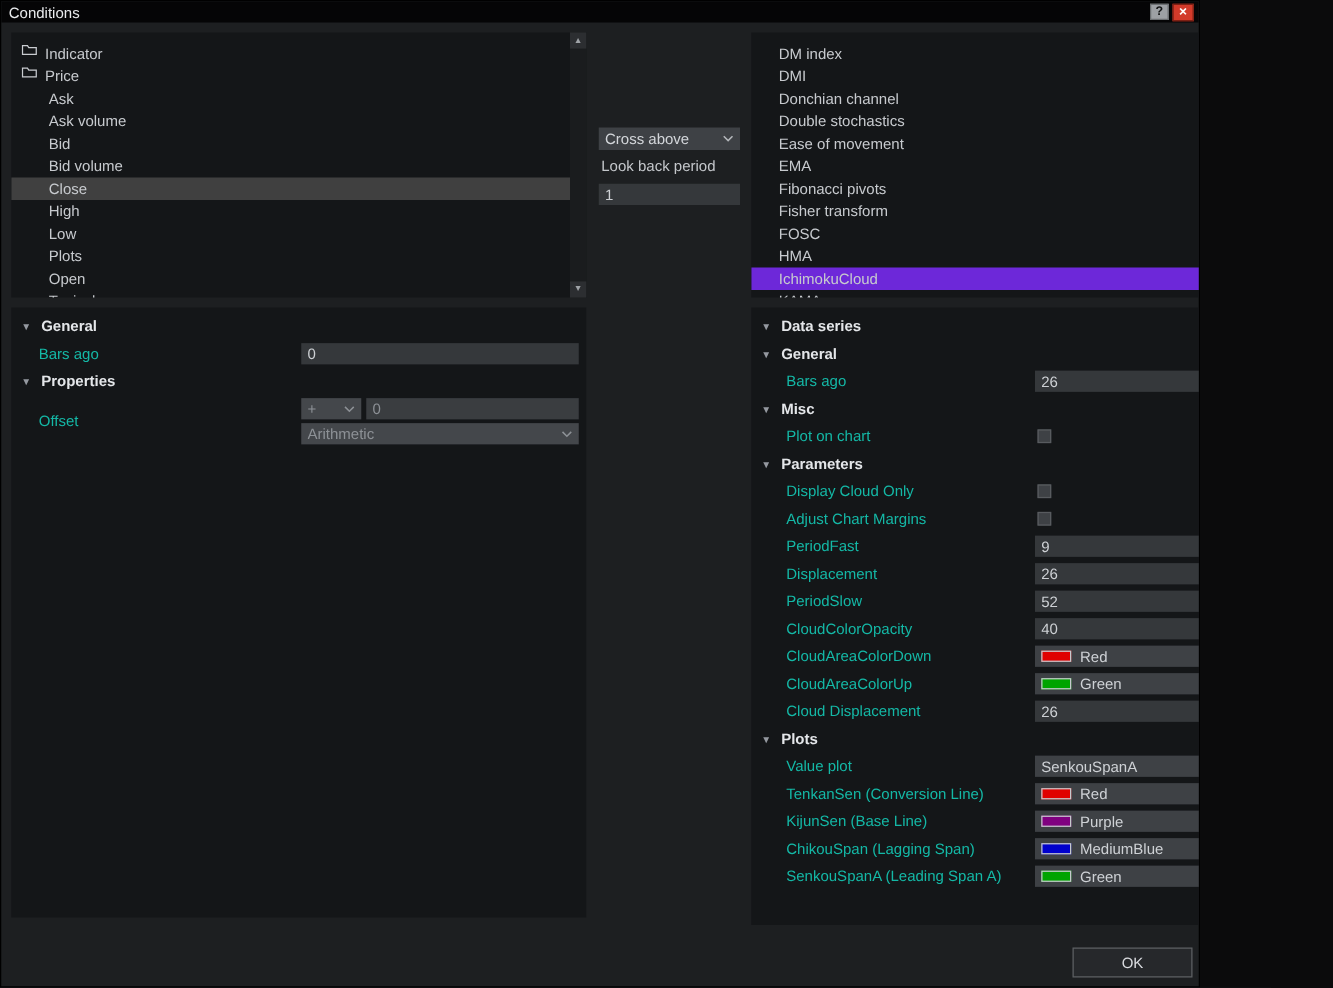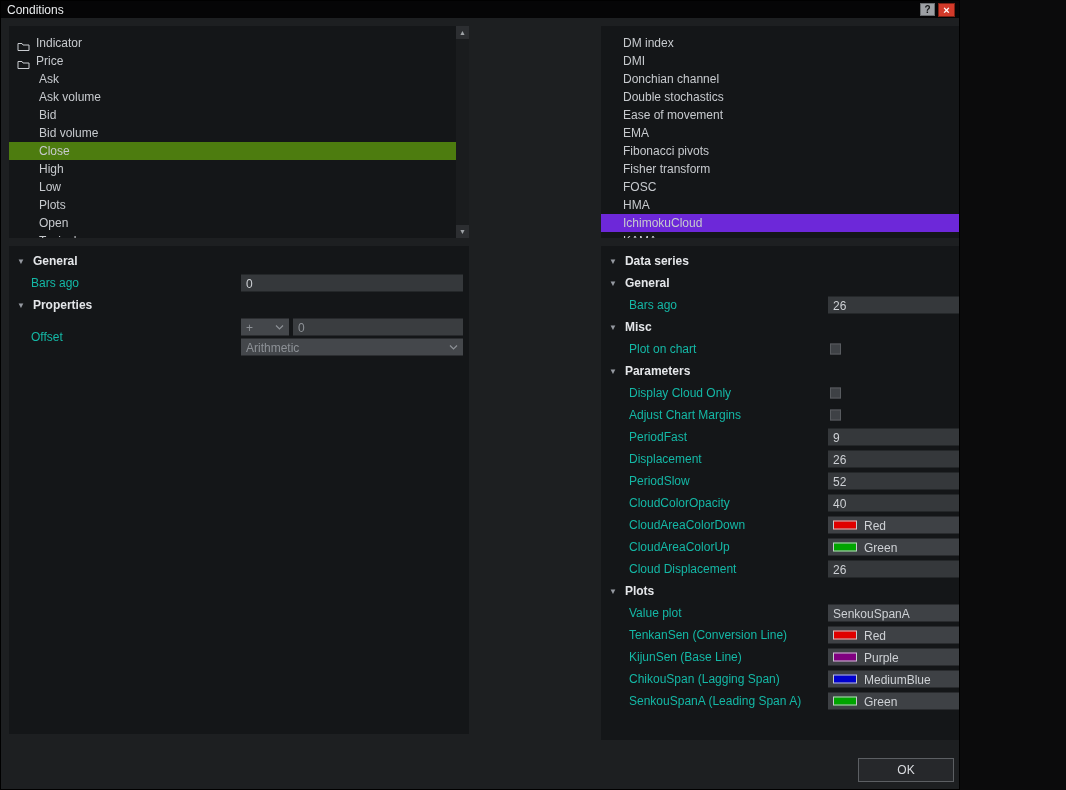--- a/index.html
+++ b/index.html
@@ -11,24 +11,24 @@
   .tb-btns{display:flex;gap:3px;padding-right:4px;align-items:center;}
   .help-btn{width:15px;height:13px;background:#9da0a4;color:#141516;font-size:10px;font-weight:bold;text-align:center;line-height:12px;border:1px solid #6c6f72;box-sizing:border-box;cursor:default;}
   .close-btn{width:17px;height:14px;background:#d23a2a;border:1px solid #7e2014;box-sizing:border-box;color:#fff;font-size:11px;font-weight:bold;text-align:center;line-height:12px;cursor:default;}
 
   
   .panel{position:absolute;background:#141618;}
   .list-panel{display:flex;}
   .tl{left:8px;top:25px;width:460px;height:212px;}
   .tr{left:600px;top:25px;width:457px;height:212px;}
   .list-body{flex:1;overflow:hidden;padding-top:8px;}
-  .tree-row{height:18px;line-height:18px;font-size:12px;color:#c7cace;display:flex;align-items:flex-end;white-space:nowrap;}
+  .tree-row{height:18px;line-height:18px;font-size:12px;color:#c7cace;display:flex;align-items:flex-start;white-space:nowrap;}
   .tree-row.folder{padding-left:8px;gap:6px;}
   .tree-row.item{padding-left:30px;}
-  .tree-row.selected{background:#4d7c0f;}
+  .tree-row.selected{background:#404040;}
   .ind-row{height:18px;line-height:18px;font-size:12px;color:#c7cace;padding-left:22px;white-space:nowrap;}
   .ind-row.selected{background:#6d28d9;}
 
   
   .scrollbar{width:13px;background:#1e2023;display:flex;flex-direction:column;}
   .sb-btn{height:13px;background:#2c2e31;color:#9fa3a7;font-size:7px;text-align:center;line-height:13px;cursor:default;}
   .sb-track{flex:1;position:relative;background:#1a1c1e;}
   .sb-thumb{position:absolute;left:1px;right:1px;background:#474a4e;}
   .thumb-tr{top:45px;height:22px;}
 
@@ -132,20 +132,30 @@
           <span class="lbl">Typical</span>
         </div>
       </div>
     <div class="scrollbar">
       <span class="sb-btn">▲</span>
       <span class="sb-track"></span>
       <span class="sb-btn">▼</span>
     </div>
   </div>
 
+  <div class="middle">
+    <div class="select operator">
+      <span class="sel-text">Cross above</span>
+      <svg class="chev" width="9" height="6" viewBox="0 0 9 6">
+          <polyline points="1,1 4.5,4.5 8,1" fill="none" stroke="#b4b7bb" stroke-width="1.2"></polyline>
+        </svg>
+    </div>
+    <div class="lbl-lookback">Look back period</div>
+    <input class="txt lookback" value="1" style="">
+  </div>
 
   <div class="panel list-panel tr">
     <div class="list-body">
         <div class="ind-row">DM index</div>
         <div class="ind-row">DMI</div>
         <div class="ind-row">Donchian channel</div>
         <div class="ind-row">Double stochastics</div>
         <div class="ind-row">Ease of movement</div>
         <div class="ind-row">EMA</div>
         <div class="ind-row">Fibonacci pivots</div>

